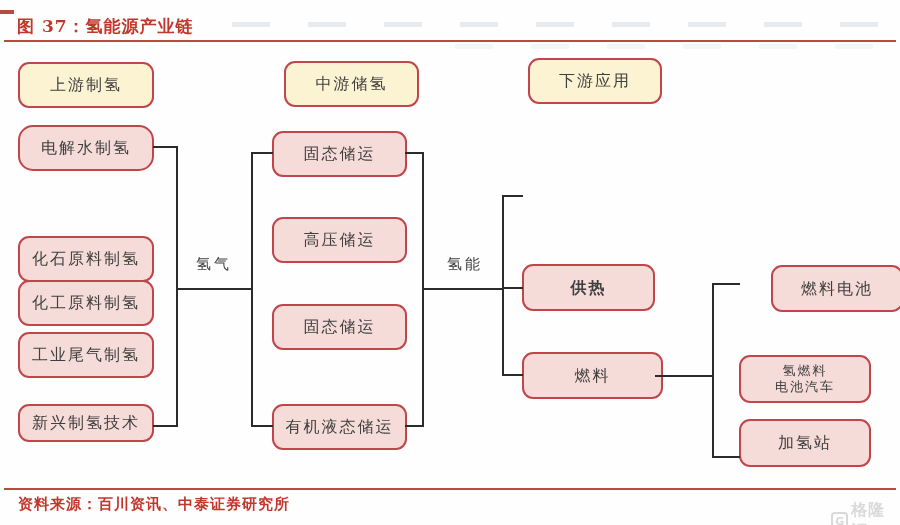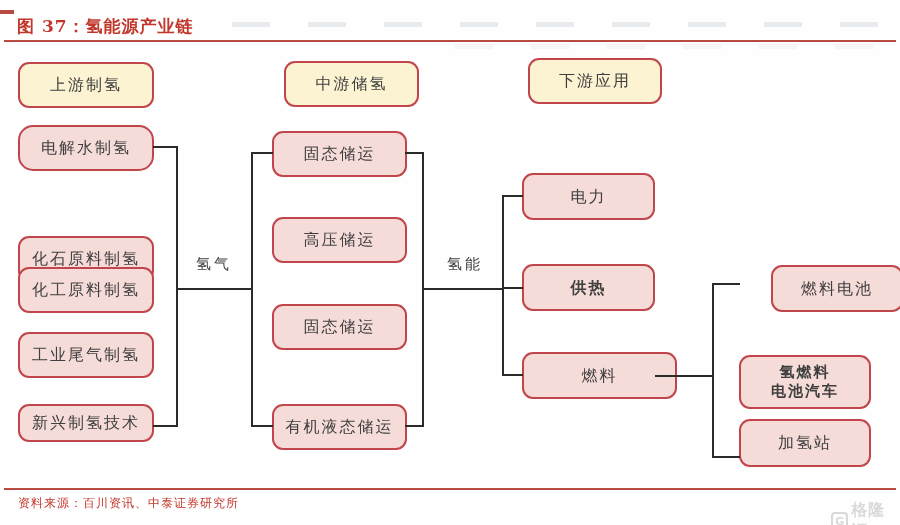--- a/index.html
+++ b/index.html
@@ -9,21 +9,21 @@
     font-family:"DejaVu Serif","Liberation Serif",serif;
   }
   
   .title{
     position:absolute;left:17px;top:15px;
     font-size:17px;font-weight:bold;color:var(--accent,#c2372c);
     letter-spacing:1px;white-space:nowrap;
   }
   .source{
     position:absolute;left:18px;top:495px;
-    font-size:12px;font-weight:normal;color:var(--accent,#c2372c);
+    font-size:15px;font-weight:bold;color:var(--accent,#c2372c);
     letter-spacing:1px;white-space:nowrap;
   }
   .rule{position:absolute;left:4px;width:892px;height:2px;background:var(--rule,#b84a42);}
   .rule.top{top:40px;}
   .rule.bottom{top:488px;}
   .corner-mark{position:absolute;left:0;top:10px;width:14px;height:4px;background:var(--rule,#b84a42);}
   .top-dashes{
     position:absolute;height:5px;
     background:repeating-linear-gradient(90deg,rgba(185,195,205,.32) 0 38px,transparent 38px 76px);
   }
@@ -40,35 +40,35 @@
     letter-spacing:2px;text-align:center;white-space:pre-line;line-height:1.25;
   }
   .node.header{background:var(--header-fill,#fcf3d3);}
   
   .h-up  {left:18px; top:62px; width:136px;height:46px;}
   .h-mid {left:284px;top:61px; width:135px;height:46px;}
   .h-down{left:528px;top:58px; width:134px;height:46px;}
   
   .u1{left:18px;top:125px;width:136px;height:46px;border-radius:15px;}
   .u2{left:18px;top:204px;width:136px;height:46px;margin-top:32px;}
-  .u3{left:18px;top:267px;width:136px;height:46px;}
+  .u3{left:18px;top:280px;width:136px;height:46px;}
   .u4{left:18px;top:332px;width:136px;height:46px;}
   .u5{left:18px;top:404px;width:136px;height:38px;}
   
   .m1{left:272px;top:131px;width:135px;height:46px;}
   .m2{left:272px;top:217px;width:135px;height:46px;}
   .m3{left:272px;top:304px;width:135px;height:46px;}
   .m4{left:272px;top:404px;width:135px;height:46px;}
   
   .a1{left:522px;top:173px;width:133px;height:47px;}
   .a2{left:522px;top:264px;width:133px;height:47px;font-weight:bold;}
-  .a3{left:522px;top:352px;width:155px;height:47px;}
+  .a3{left:522px;top:352px;width:141px;height:47px;}
   
   .f1{left:739px;top:265px;width:132px;height:47px;margin-left:32px;}
-  .f2{left:739px;top:355px;width:132px;height:54px;font-size:15px;font-weight:bold;}
+  .f2{left:739px;top:355px;width:132px;height:48px;font-size:13px;}
   .f3{left:739px;top:419px;width:132px;height:48px;}
   
   .hl,.vl{position:absolute;background:var(--line,#2b2b2b);}
   .hl{height:2px;} .vl{width:2px;}
   .hl1 {left:153px;top:146px;width:24px;}
   .hl2 {left:153px;top:425px;width:24px;}
   .hl3 {left:176px;top:288px;width:77px;}
   .hl4 {left:251px;top:152px;width:22px;}
   .hl5 {left:251px;top:425px;width:22px;}
   .hl6 {left:405px;top:152px;width:19px;}
@@ -124,21 +124,20 @@
   <div class="node u2">化石原料制氢</div>
   <div class="node u3">化工原料制氢</div>
   <div class="node u4">工业尾气制氢</div>
   <div class="node u5">新兴制氢技术</div>
 
   <div class="node m1">固态储运</div>
   <div class="node m2">高压储运</div>
   <div class="node m3">固态储运</div>
   <div class="node m4">有机液态储运</div>
 
-  <div class="node a1">电力</div>
   <div class="node a2">供热</div>
   <div class="node a3">燃料</div>
 
   <div class="node f1">燃料电池</div>
   <div class="node f2">氢燃料
 电池汽车</div>
   <div class="node f3">加氢站</div>
 
   <div class="hl hl1"></div>
   <div class="hl hl2"></div>

